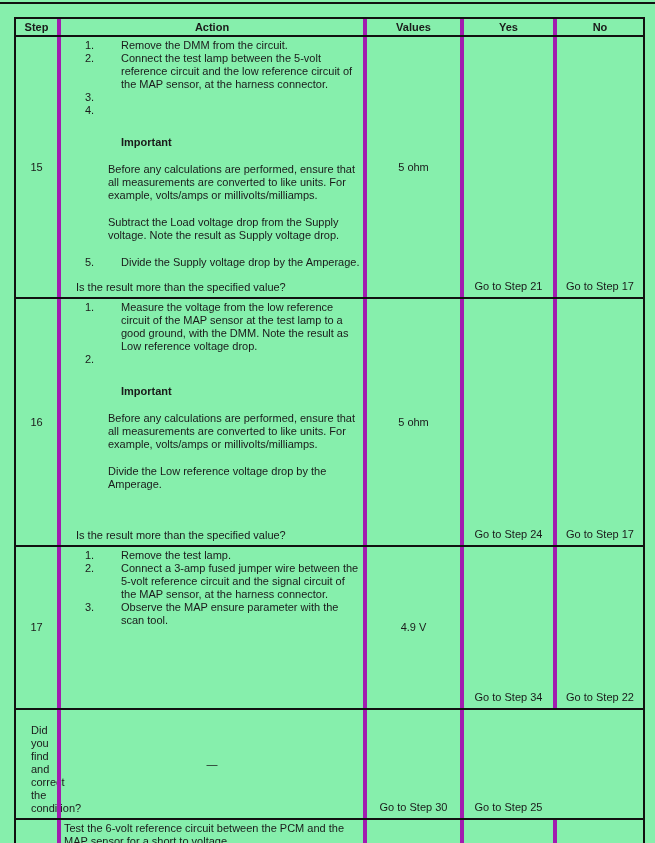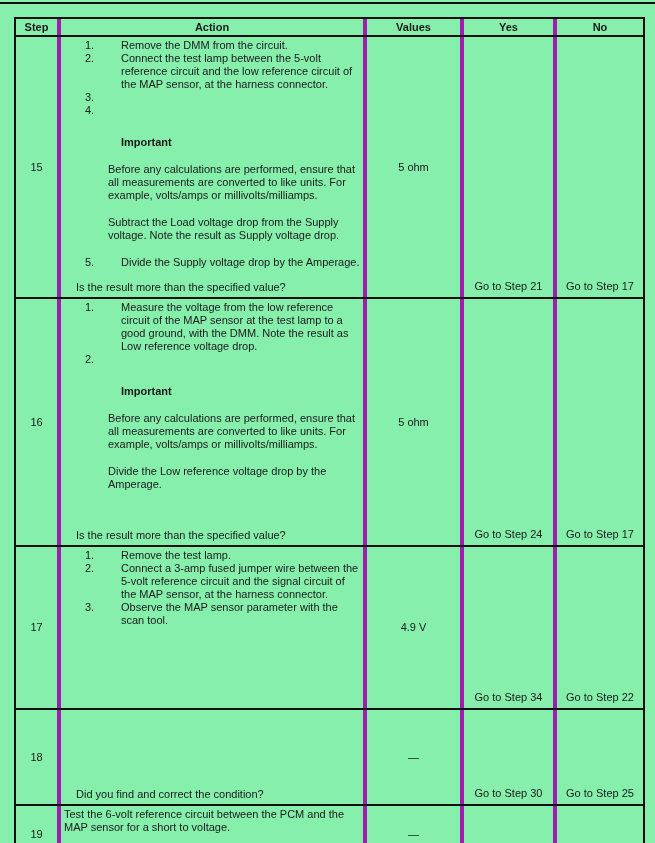--- a/index.html
+++ b/index.html
@@ -199,38 +199,35 @@
       <div class="action-item">
               <span class="item-num">1.</span>
               <span class="item-text">Remove the test lamp.</span>
             </div>
             <div class="action-item">
               <span class="item-num">2.</span>
               <span class="item-text">Connect a 3-amp fused jumper wire between the 5-volt reference circuit and the signal circuit of the MAP sensor, at the harness connector.</span>
             </div>
             <div class="action-item">
               <span class="item-num">3.</span>
-              <span class="item-text">Observe the MAP sensor parameter with the scan tool.</span>
+              <span class="item-text">Observe the MAP ensure parameter with the scan tool.</span>
             </div>
     </div>
     <div class="cell cell-values">
       <span>4.9 V</span>
     </div>
     <div class="cell cell-yes">
       <span>Go to Step 34</span>
     </div>
     <div class="cell cell-no">
       <span>Go to Step 22</span>
     </div>
   </div>
 
   <div class="row body-row">
-    <div class="cell cell-step">
-      <span>18</span>
-    </div>
     <div class="cell cell-action">
             <div class="question">Did you find and correct the condition?</div>
     </div>
     <div class="cell cell-values">
       <span>—</span>
     </div>
     <div class="cell cell-yes">
       <span>Go to Step 30</span>
     </div>
     <div class="cell cell-no">

